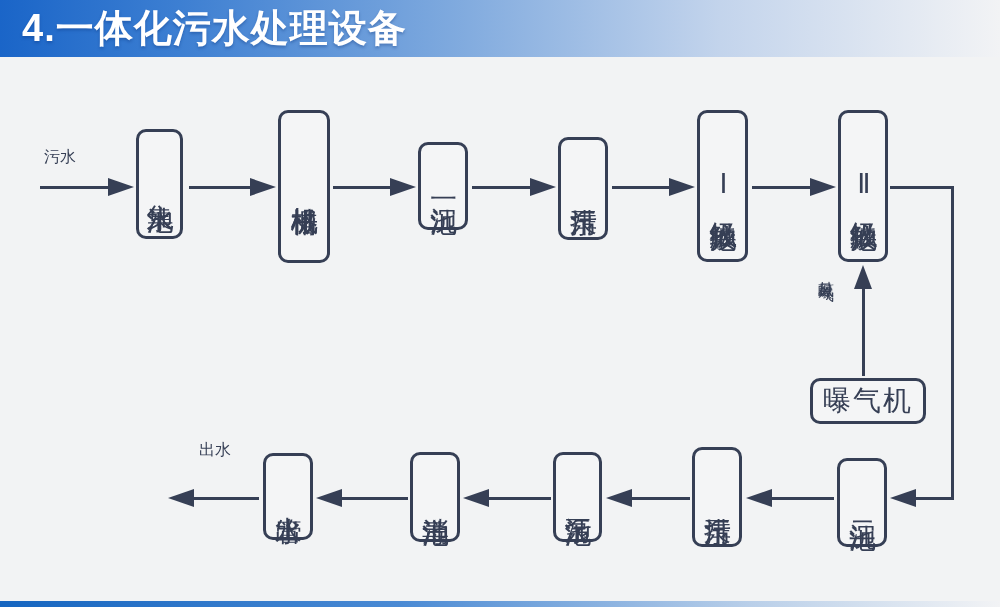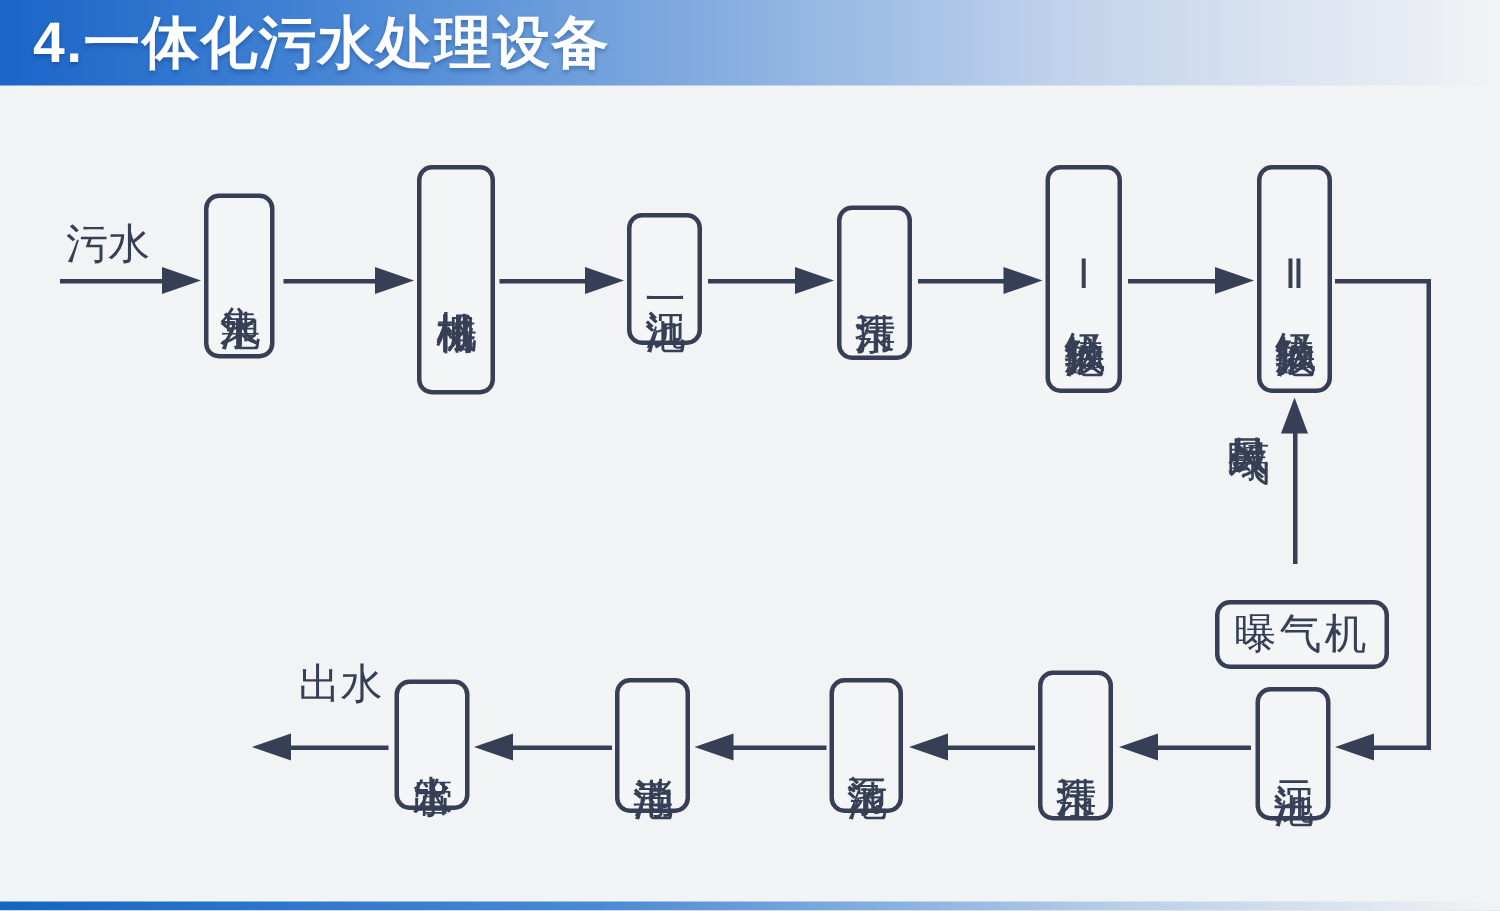--- a/index.html
+++ b/index.html
@@ -46,21 +46,21 @@
     font-size:27px;font-weight:500;
     letter-spacing:1px;line-height:1;
     color:#363f55;
   }
   .htext{
     font-size:28px;font-weight:500;letter-spacing:2px;color:#363f55;
   }
   
   .lbl{
     position:absolute;
-    font-size:28px;font-weight:500;color:#363f55;line-height:1;
+    font-size:16px;font-weight:500;color:#363f55;line-height:1;
     white-space:nowrap;
   }
   .lbl.v{
     writing-mode:vertical-rl;text-orientation:upright;letter-spacing:2px;
   }
   
   .ar,.al{position:absolute;height:20px;}
   .ar .ln{position:absolute;left:0;right:20px;top:8.5px;height:3px;background:#363f55;}
   .ar .hd{position:absolute;right:0;top:1px;width:0;height:0;
           border-left:26px solid #363f55;border-top:9px solid transparent;border-bottom:9px solid transparent;}
@@ -125,21 +125,21 @@
   </div>
   <div class="node" style="left:838px;top:110px;width:50px;height:152px;">
     <span class="vtext">Ⅱ级接触池</span>
   </div>
 
   <div class="lbl v" style="left:818px;top:268px;">鼓风曝气</div>
   <div class="au" style="left:853px;top:265px;height:111px;">
     <span class="ln"></span>
       <span class="hd"></span>
   </div>
-  <div class="node" style="left:810px;top:400px;width:116px;height:46px;">
+  <div class="node" style="left:810px;top:378px;width:116px;height:46px;">
     <span class="htext">曝气机</span>
   </div>
 
   <div class="seg" style="left:890px;top:186px;width:64px;height:3px;"></div>
   <div class="seg" style="left:951px;top:186px;width:3px;height:314px;"></div>
   <div class="al" style="left:890px;top:488px;width:64px;">
     <span class="ln"></span>
       <span class="hd"></span>
   </div>
 

